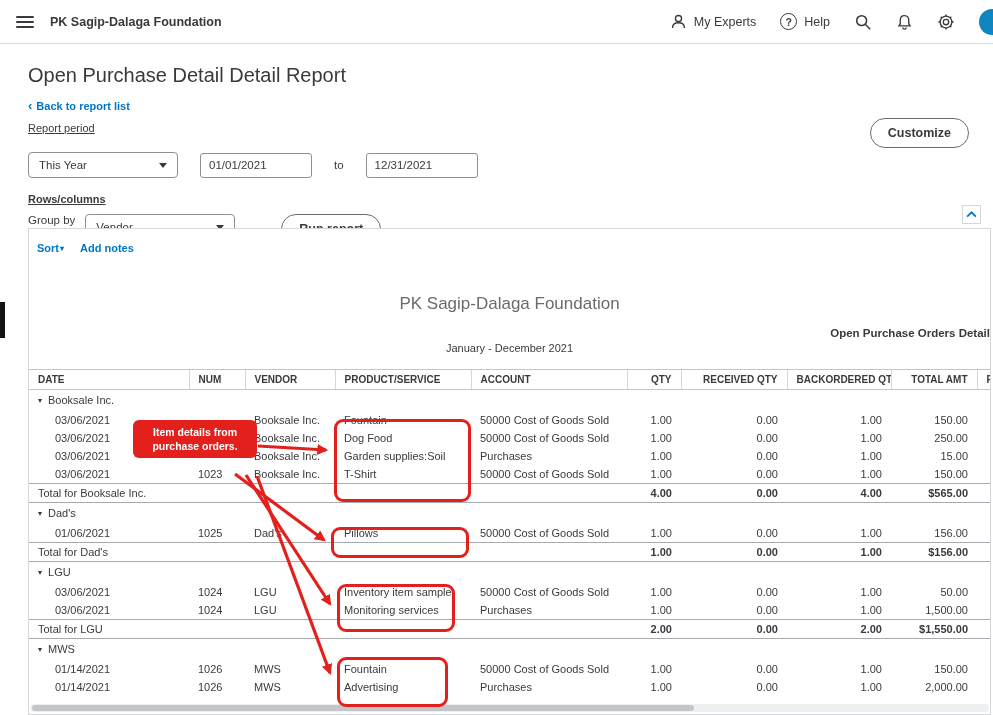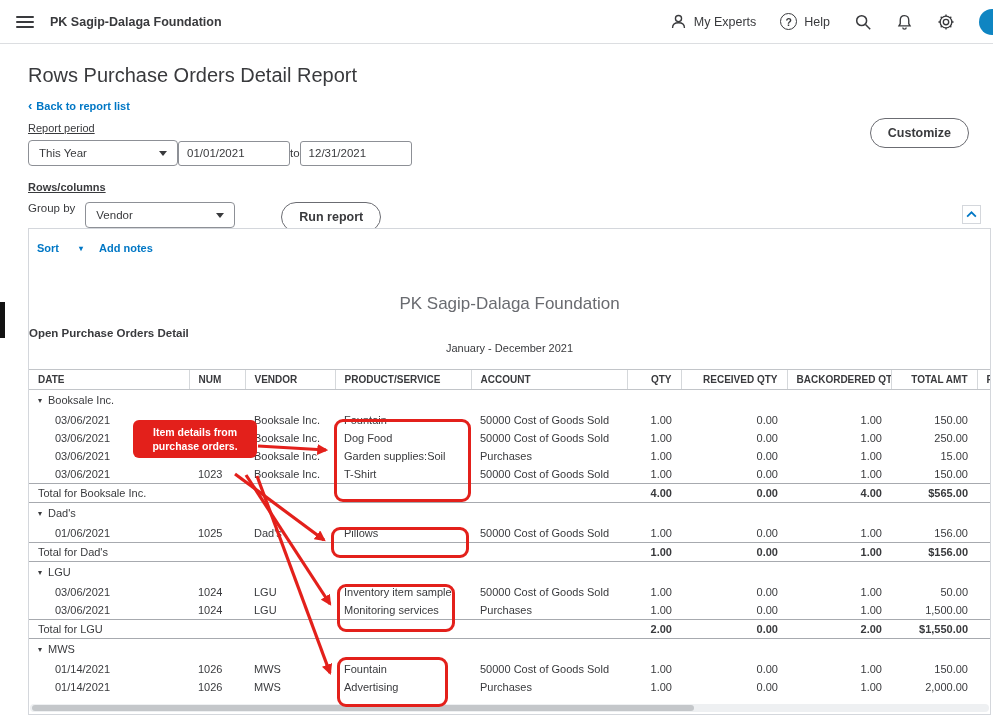--- a/index.html
+++ b/index.html
@@ -22,21 +22,21 @@
   .tb-icon { display: inline-flex; cursor: pointer; }
   .avatar { position: absolute; right: -12px; top: 9px; width: 26px; height: 26px;
             border-radius: 50%; background: #0f85c2; }
   
   .page-head { position: relative; padding: 12px 0 0 28px; }
   h1 { font-size: 20px; font-weight: 400; margin: 8px 0 9px; }
   .back-link { display: inline-flex; align-items: center; gap: 4px; color: #0077c5;
                font-size: 11px; font-weight: 700; text-decoration: none; cursor: pointer; }
   .back-chev { font-size: 13px; line-height: 10px; }
   .label-underline { display: inline-block; font-size: 11px; text-decoration: underline; margin-top: 8px; }
-  .controls-row { display: flex; align-items: center; gap: 0; margin-top: 4px; }
+  .controls-row { display: flex; align-items: center; gap: 22px; margin-top: 16px; }
   .select { height: 26px; border: 1px solid #8d9096; border-radius: 4px; background: #fff;
             display: inline-flex; align-items: center; justify-content: space-between;
             padding: 0 10px; font-size: 11.5px; cursor: pointer; width: 150px; }
   .caret { width: 0; height: 0; border-left: 4px solid transparent; border-right: 4px solid transparent;
            border-top: 5px solid #393a3d; }
   input.date { width: 112px; height: 25px; border: 1px solid #8d9096; border-radius: 3px;
                padding: 0 8px; font-size: 11.5px; color: #393a3d; font-family: inherit; }
   .to-label { font-size: 11.5px; }
   .btns { position: absolute; top: 74px; right: 24px; display: flex; gap: 20px; }
   .btn-outline { height: 30px; padding: 0 17px; border: 1px solid #6b6c72; border-radius: 18px;
@@ -49,24 +49,24 @@
   .groupby-row { display: flex; gap: 10px; margin-top: 7px; font-size: 11.5px; }
   .run-btn { margin-left: 36px; }
   .collapse-box { position: absolute; top: 205px; right: 12px; width: 19px; height: 19px;
                   border: 1px solid #d4d7dc; background: #fff; display: flex; align-items: center;
                   justify-content: center; cursor: pointer; }
   
   .report-card { position: absolute; left: 28px; top: 228px; width: 963px; height: 487px;
                  border: 1px solid #d4d7dc; background: #fff; overflow: hidden; }
   .sort-row { padding: 13px 0 0 8px; font-size: 11px; display: flex; gap: 16px; }
   .sort-row a { color: #0077c5; font-weight: 600; text-decoration: none; cursor: pointer;
-                display: inline-flex; align-items: center; gap: 20px; }
+                display: inline-flex; align-items: center; gap: 1px; }
   .caret-char { font-size: 8px; }
   .r-company { text-align: center; font-size: 17px; color: #696b70; margin-top: 40px; }
-  .r-title { text-align: left; font-size: 11.5px; font-weight: 700; margin-top: 13px; }
+  .r-title { text-align: right; font-size: 11.5px; font-weight: 700; margin-top: 13px; }
   .r-period { text-align: center; font-size: 11px; margin-top: 3px; }
   .table-wrap { margin-top: 15px; overflow: hidden; width: 100%; }
   table { width: 1008px; table-layout: fixed; border-collapse: collapse; font-size: 11px; color: #393a3d; }
   thead th { font-size: 10px; font-weight: 700; text-align: left; padding: 4px 9px;
              border-top: 1px solid #c2c5c9; border-bottom: 1px solid #c2c5c9; white-space: nowrap; overflow: hidden; }
   thead th + th { border-left: 1px solid #d5d8db; }
   thead th.num { text-align: right; }
   td { padding: 2px 9px; white-space: nowrap; overflow: hidden; line-height: 14px; }
   td.num { text-align: right; }
   .group-row td { padding-top: 3px; padding-bottom: 3px; }
@@ -135,21 +135,21 @@
         <circle cx="10" cy="10" r="3"></circle>
           <circle cx="10" cy="10" r="6.5"></circle>
         <path d="M10 1.6 L10 3.5 M10 16.5 L10 18.4 M1.6 10 L3.5 10 M16.5 10 L18.4 10 M4.1 4.1 L5.4 5.4 M14.6 14.6 L15.9 15.9 M4.1 15.9 L5.4 14.6 M14.6 5.4 L15.9 4.1"></path>
       </svg>
     </span>
   </div>
   <div class="avatar"></div>
 </header>
 
 <section class="page-head">
-  <h1>Rows Purchase Orders Detail Report</h1>
+  <h1>Open Purchase Detail Detail Report</h1>
   <div>
     <a class="back-link">
       <span class="back-chev">‹</span>
       <span>Back to report list</span>
     </a>
   </div>
   <div class="label-underline">Report period</div>
   <div class="controls-row">
     <div class="select">
       <span>This Year</span>

